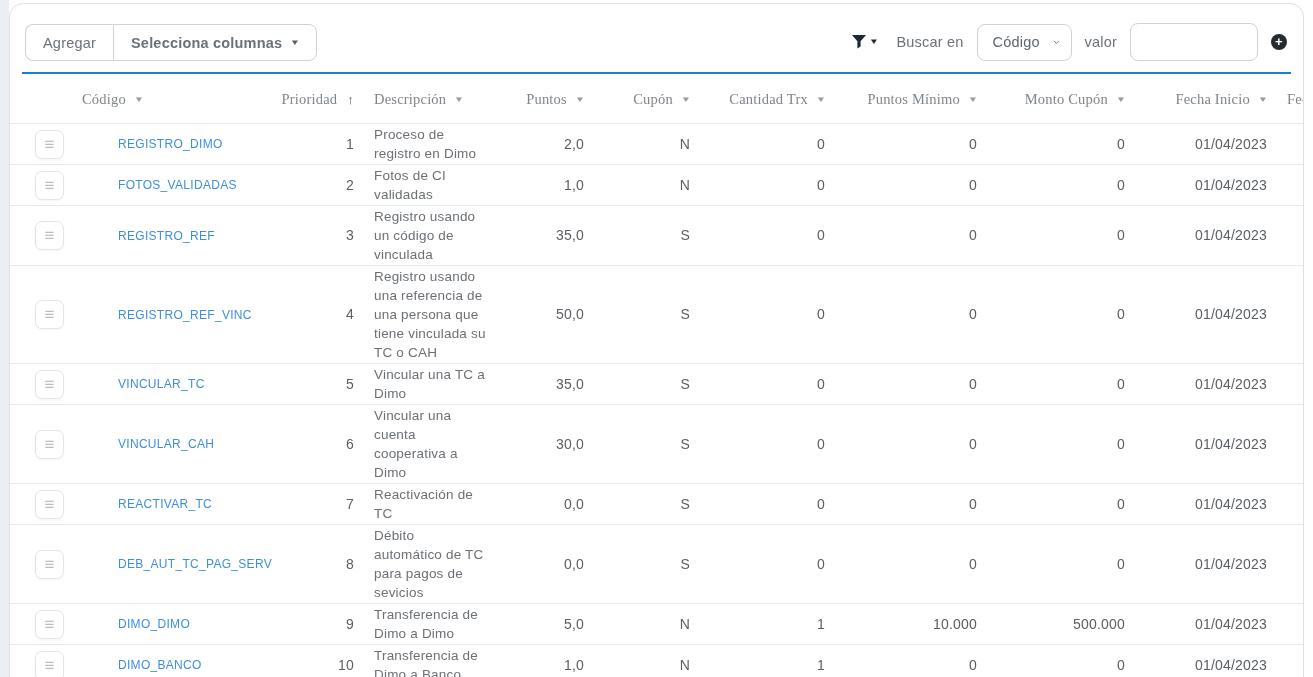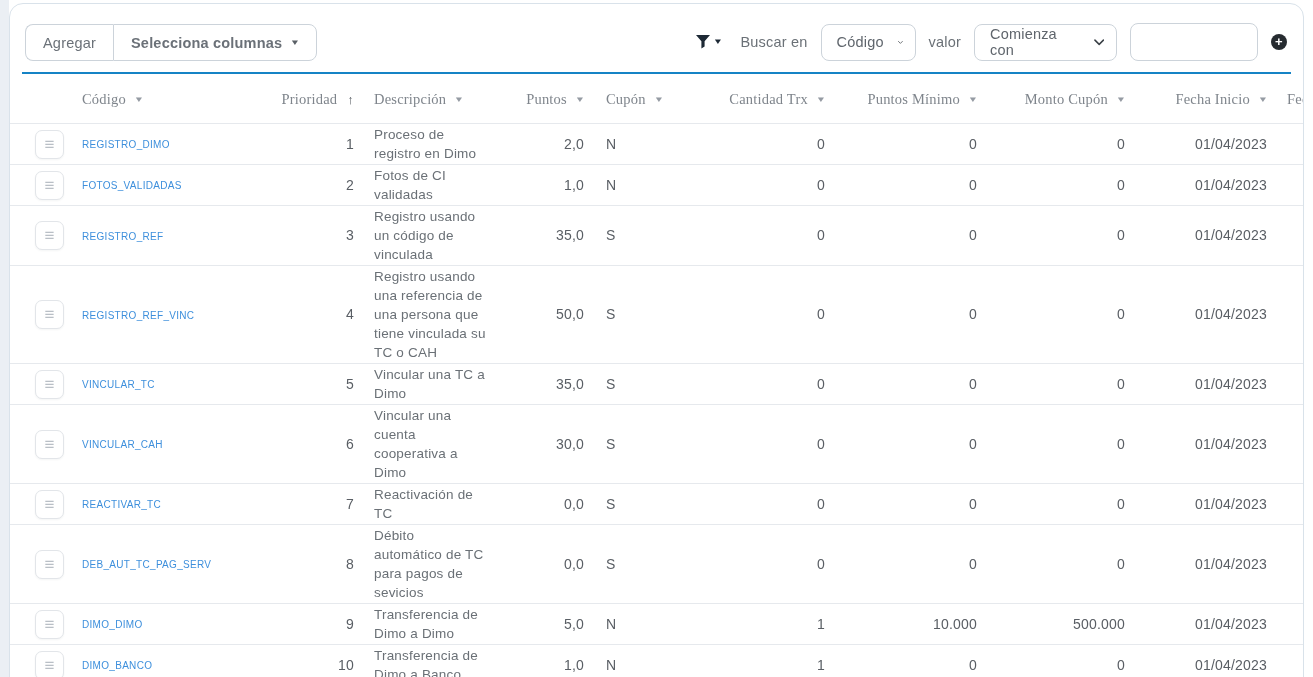--- a/index.html
+++ b/index.html
@@ -78,29 +78,29 @@
     white-space: nowrap; overflow: hidden; font-family: Liberation Serif, serif;
   }
   td {
     border-bottom: 1px solid #e6e9ed; font-size: 14px; color: #595e64;
     padding-top: 1px; padding-bottom: 1px; vertical-align: middle;
     line-height: 19px;
   }
   .al-left  { text-align: left;  padding-left: 10px; }
   .al-right { text-align: right; padding-right: 10px; }
   th.cell-codigo, td.cell-codigo { padding-left: 2px; }
-  th.cell-cupon, td.cell-cupon { padding-left: 12px; }
+  th.cell-cupon, td.cell-cupon { padding-left: 12px; text-align: right; }
   td.cell-descripcion span {
     font-size: 13.5px; color: #6a7076; display: inline-block; text-align: left;
   }
   td.cell-descripcion { padding-right: 16px; }
   .h-caret { font-size: 8px; color: #959ba3; margin-left: 9px; vertical-align: 2px;
              display: inline-block; transform: scaleX(1.3); }
   .sort-arrow { font-size: 13px; color: #53585e; margin-left: 10px; }
-  .link { color: #3d8fdc; font-size: 10px; letter-spacing: 0.3px; cursor: pointer; }
+  .link { color: #3d8fdc; font-size: 12px; letter-spacing: 0.3px; cursor: pointer; margin-left: 36px; }
   td.col-menu { padding-left: 25px; }
   .menu-btn {
     width: 29px; height: 29px; border: 1px solid #e2e5e9; border-radius: 7px;
     background: #fff; color: #b9bfc6; font-size: 17px; line-height: 1;
     display: flex; align-items: center; justify-content: center; cursor: pointer;
     box-shadow: 0 1px 2px rgba(40,50,60,0.05); font-family: inherit;
   }
 </style>
 </head>
 <body>
@@ -132,26 +132,20 @@
 
       <div class="fake-select w-campo">
         <span>Código</span>
         <svg width="11" height="7" viewBox="0 0 11 7">
           <path d="M1 1l4.5 4.5L10 1" stroke="#3a4046" stroke-width="1.6" fill="none" stroke-linecap="round" stroke-linejoin="round"></path>
         </svg>
       </div>
 
       <span class="tb-label">valor</span>
 
-      <div class="fake-select w-oper">
-        <span>Comienza con</span>
-        <svg width="11" height="7" viewBox="0 0 11 7">
-          <path d="M1 1l4.5 4.5L10 1" stroke="#3a4046" stroke-width="1.6" fill="none" stroke-linecap="round" stroke-linejoin="round"></path>
-        </svg>
-      </div>
 
       <input class="search-input" type="text" value="" style="">
 
       <span class="plus-circle">+</span>
     </div>
   </div>
 
   <div class="divider"></div>
 
   <div class="table-wrap">

